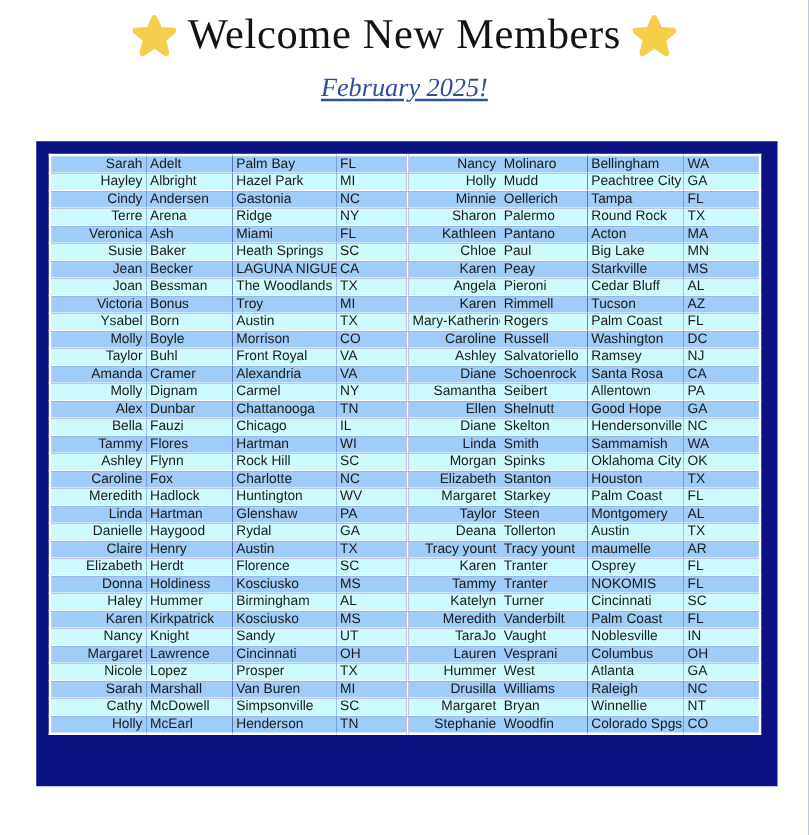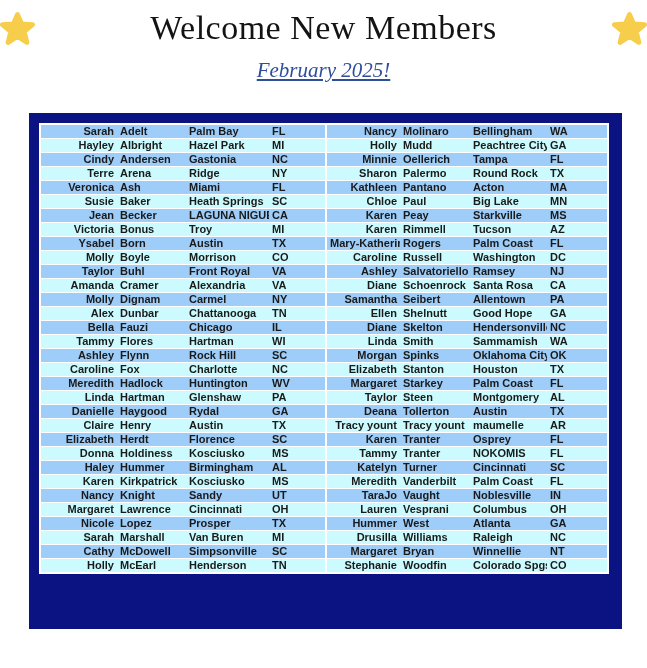--- a/index.html
+++ b/index.html
@@ -8,36 +8,36 @@
     --subtitle-blue:#2e4e9b; --star-gold:#f6ce4b;
   }
   *{box-sizing:border-box;margin:0;padding:0;}
   html,body{width:647px;}
   body{
     width:647px;height:668px;background:var(--bg);
     font-family:"Liberation Sans",sans-serif;overflow:hidden;
   }
   .header{padding-top:5px;text-align:center;}
   .title-row{
-    display:flex;align-items:center;justify-content:space-between;gap:9px;height:46px;
+    display:flex;align-items:center;justify-content:center;gap:9px;height:46px;
   }
   .page-title{
     font-family:"Liberation Serif","DejaVu Serif",serif;
     font-size:34px;font-weight:500;color:var(--title-text);
     letter-spacing:0.5px;white-space:nowrap;
   }
   .star{width:35px;height:35px;display:inline-block;flex:0 0 auto;}
   .subtitle{
     font-family:"Liberation Serif","DejaVu Serif",serif;
     font-style:italic;font-size:21px;color:var(--subtitle-blue);
     margin-top:7px;margin-bottom:0;text-decoration:underline;
   }
   .panel{
     margin:30px 25px 0 29px;width:593px;height:516px;
-    background:var(--navy);padding:10px 0 0 10px;font-weight:bold;
+    background:var(--navy);padding:10px 0 0 10px;
   }
   table.members{
     border-collapse:collapse;table-layout:fixed;width:568px;
     border:2px solid var(--row-border);
     font-size:11px;color:var(--table-text);
   }
   table.members td{
     height:13.95px;line-height:13px;padding:0 3px;
     border-top:1px solid var(--row-border);
     border-bottom:1px solid var(--row-border);
@@ -142,20 +142,30 @@
           <td class="c0">Jean</td>
           <td class="c1">Becker</td>
           <td class="c2">LAGUNA NIGUEL</td>
           <td class="c3">CA</td>
           <td class="c4">Karen</td>
           <td class="c5">Peay</td>
           <td class="c6">Starkville</td>
           <td class="c7">MS</td>
         </tr>
         <tr>
+          <td class="c0">Joan</td>
+          <td class="c1">Bessman</td>
+          <td class="c2">The Woodlands</td>
+          <td class="c3">TX</td>
+          <td class="c4">Angela</td>
+          <td class="c5">Pieroni</td>
+          <td class="c6">Cedar Bluff</td>
+          <td class="c7">AL</td>
+        </tr>
+        <tr>
           <td class="c0">Victoria</td>
           <td class="c1">Bonus</td>
           <td class="c2">Troy</td>
           <td class="c3">MI</td>
           <td class="c4">Karen</td>
           <td class="c5">Rimmell</td>
           <td class="c6">Tucson</td>
           <td class="c7">AZ</td>
         </tr>
         <tr>

